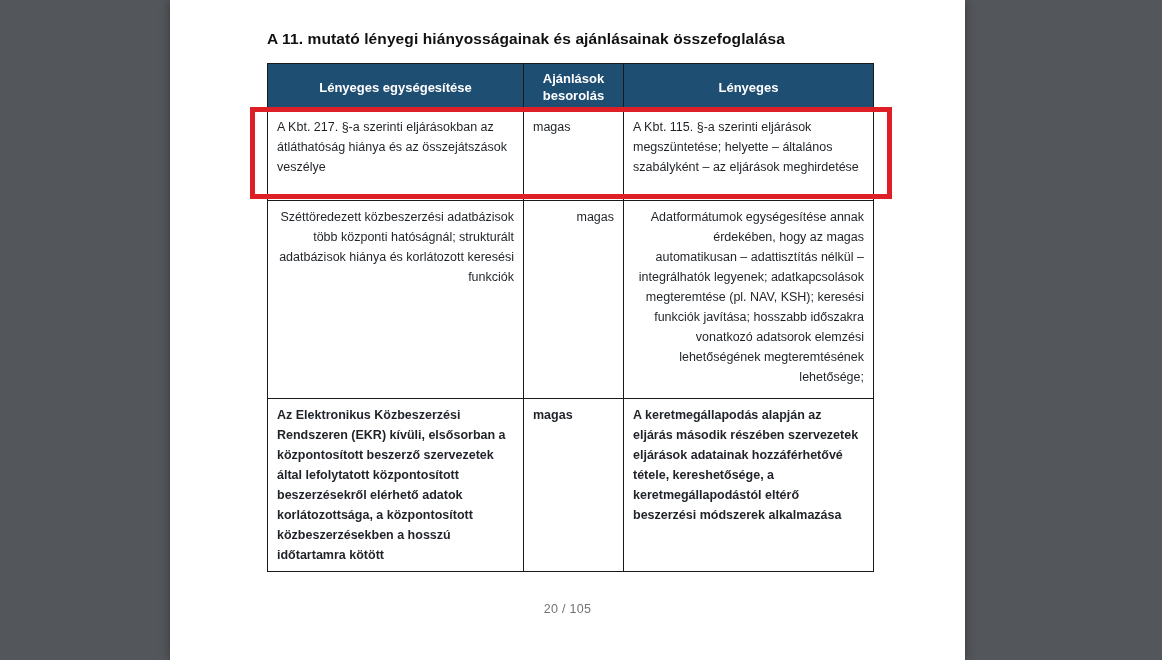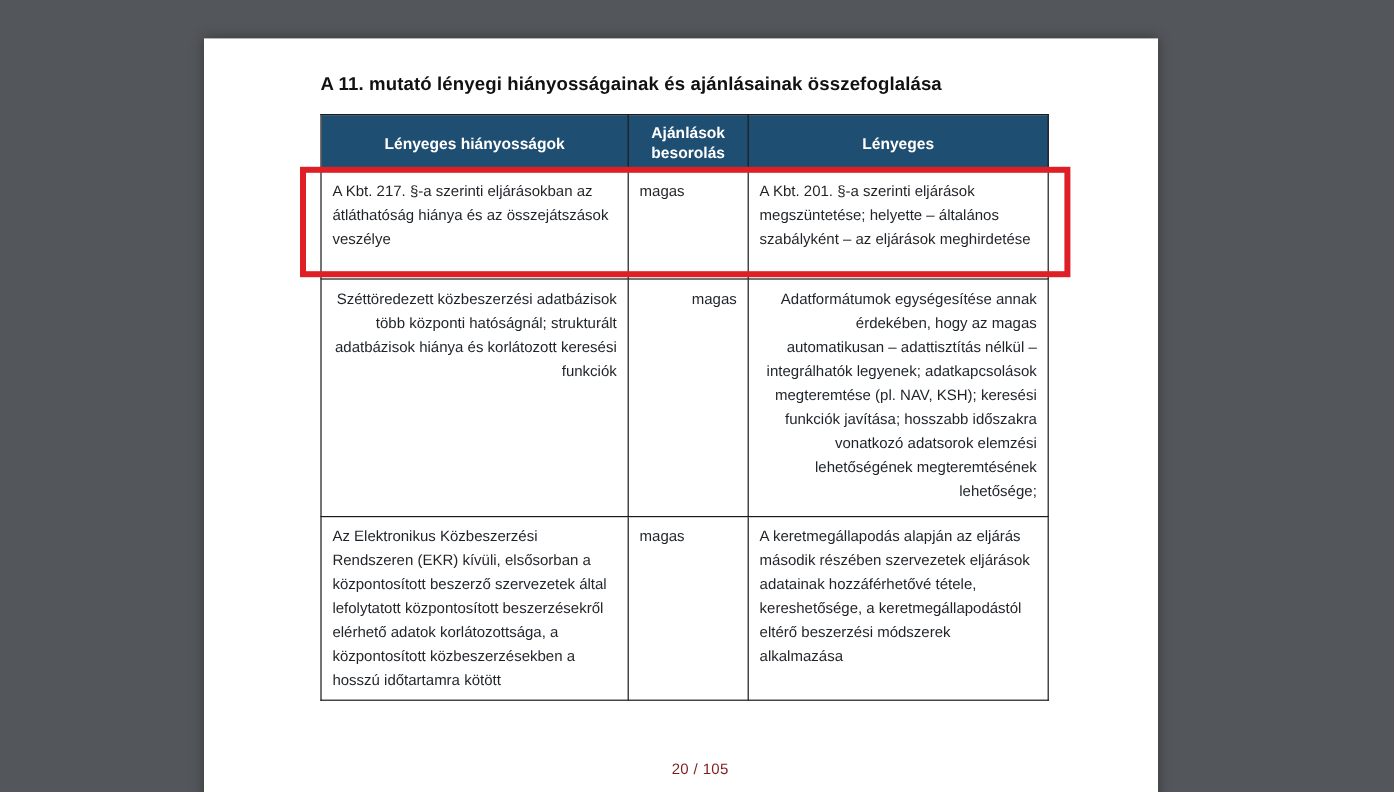--- a/index.html
+++ b/index.html
@@ -11,21 +11,21 @@
     --table-border:#1a1a1a;
     --highlight:#de1f26;
   }
   *{margin:0;padding:0;box-sizing:border-box;}
   html,body{width:1162px;height:660px;overflow:hidden;}
   body{
     background:var(--viewer-bg);
     font-family:"Liberation Sans", sans-serif;
     position:relative;
   }
-  .viewer{position:absolute;inset:0;margin-top:32px;}
+  .viewer{position:absolute;inset:0;}
   .pdf-page{
     position:absolute;
     left:170px;top:0;
     width:795px;height:660px;
     background:var(--page-bg);
     box-shadow:0 0 10px rgba(0,0,0,0.35);
   }
   .section-title{
     position:absolute;
     left:97px;top:30px;
@@ -58,65 +58,65 @@
   }
   table.summary-table td{
     vertical-align:top;
     padding:6px 9px;
     font-size:12.5px;
     line-height:20px;
     color:var(--body-text);
   }
   tr.row-1 td{height:90px;}
   tr.row-2 td{height:198px;text-align:right;}
-  tr.row-3 td{height:134px;}
+  tr.row-3 td{height:134px;font-weight:bold;}
   .highlight-box{
     position:absolute;
     left:80px;top:107px;
     width:642px;height:92px;
     border:5px solid var(--highlight);
     pointer-events:none;
     z-index:5;
   }
   .page-number{
     position:absolute;
-    left:16px;top:602px;
+    left:0;top:602px;
     width:795px;
     text-align:center;
     font-size:12.5px;
     letter-spacing:0.3px;
-    color:#7f1d1d;
+    color:#737373;
   }
 </style>
 </head>
 <body>
 
 <div class="viewer">
   <div class="pdf-page">
 
     <div class="section-title">A 11. mutató lényegi hiányosságainak és ajánlásainak összefoglalása</div>
 
     <table class="summary-table">
       <colgroup>
         <col style="width:256px">
         <col style="width:100px">
         <col style="width:250px">
       </colgroup>
       <thead>
         <tr>
-          <th>Lényeges hiányosságok</th>
+          <th>Lényeges egységesítése</th>
           <th>Ajánlások besorolás</th>
           <th>Lényeges</th>
         </tr>
       </thead>
       <tbody>
         <tr class="row-1">
           <td>A Kbt. 217. §-a szerinti eljárásokban az átláthatóság hiánya és az összejátszások veszélye</td>
           <td>magas</td>
-          <td>A Kbt. 201. §-a szerinti eljárások megszüntetése; helyette – általános szabályként – az eljárások meghirdetése</td>
+          <td>A Kbt. 115. §-a szerinti eljárások megszüntetése; helyette – általános szabályként – az eljárások meghirdetése</td>
         </tr>
         <tr class="row-2">
           <td>Széttöredezett közbeszerzési adatbázisok több központi hatóságnál; strukturált adatbázisok hiánya és korlátozott keresési funkciók</td>
           <td>magas</td>
           <td>Adatformátumok egységesítése annak érdekében, hogy az magas automatikusan – adattisztítás nélkül – integrálhatók legyenek; adatkapcsolások megteremtése (pl. NAV, KSH); keresési funkciók javítása; hosszabb időszakra vonatkozó adatsorok elemzési lehetőségének megteremtésének lehetősége;</td>
         </tr>
         <tr class="row-3">
           <td>Az Elektronikus Közbeszerzési Rendszeren (EKR) kívüli, elsősorban a központosított beszerző szervezetek által lefolytatott központosított beszerzésekről elérhető adatok korlátozottsága, a központosított közbeszerzésekben a hosszú időtartamra kötött</td>
           <td>magas</td>
           <td>A keretmegállapodás alapján az eljárás második részében szervezetek eljárások adatainak hozzáférhetővé tétele, kereshetősége, a keretmegállapodástól eltérő beszerzési módszerek alkalmazása</td>

